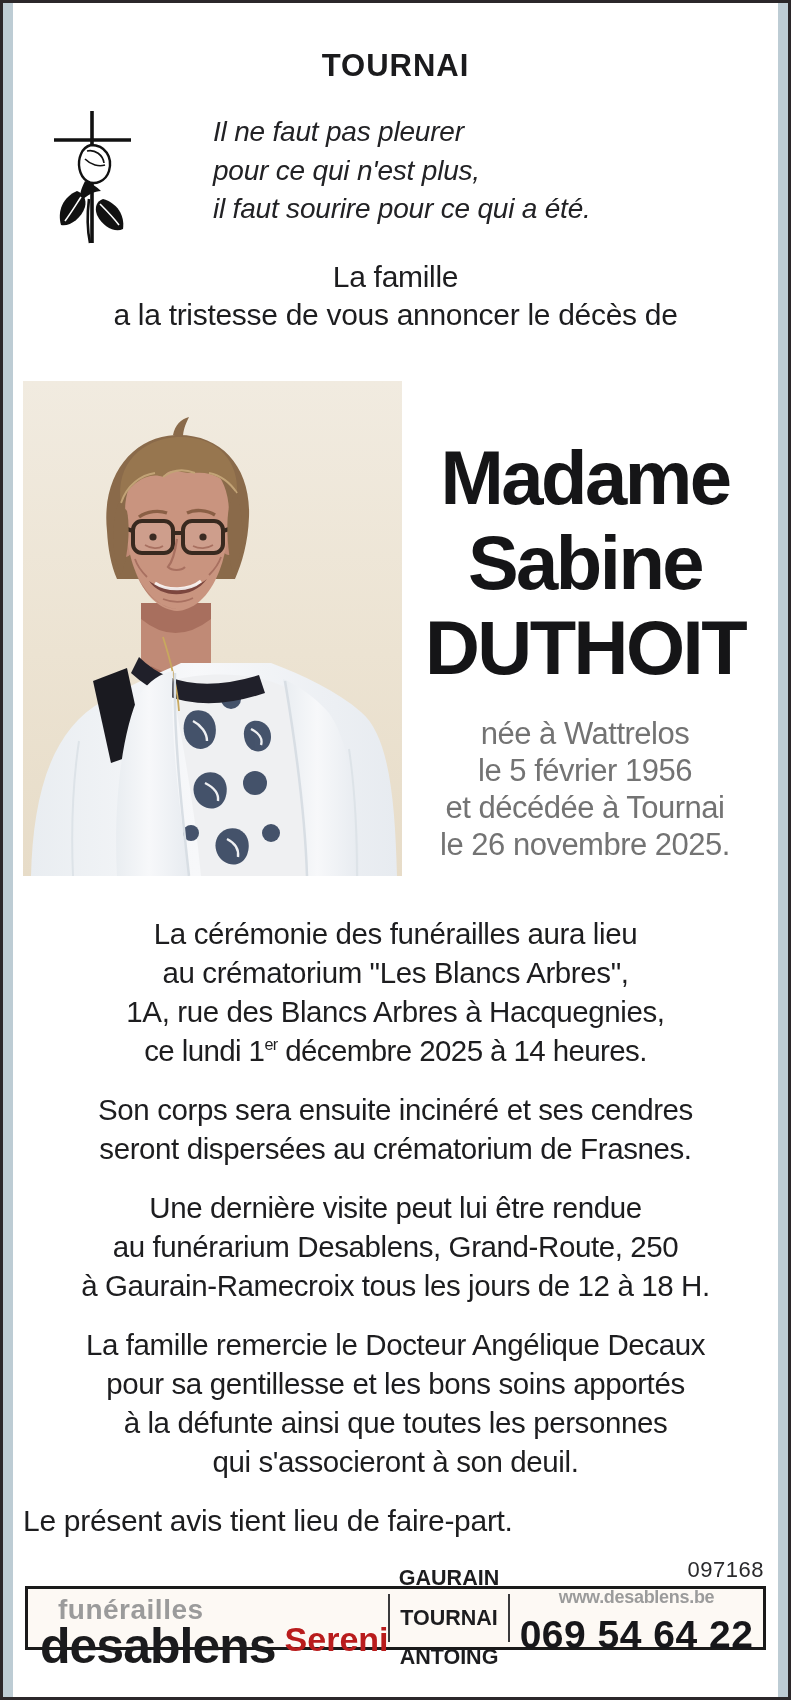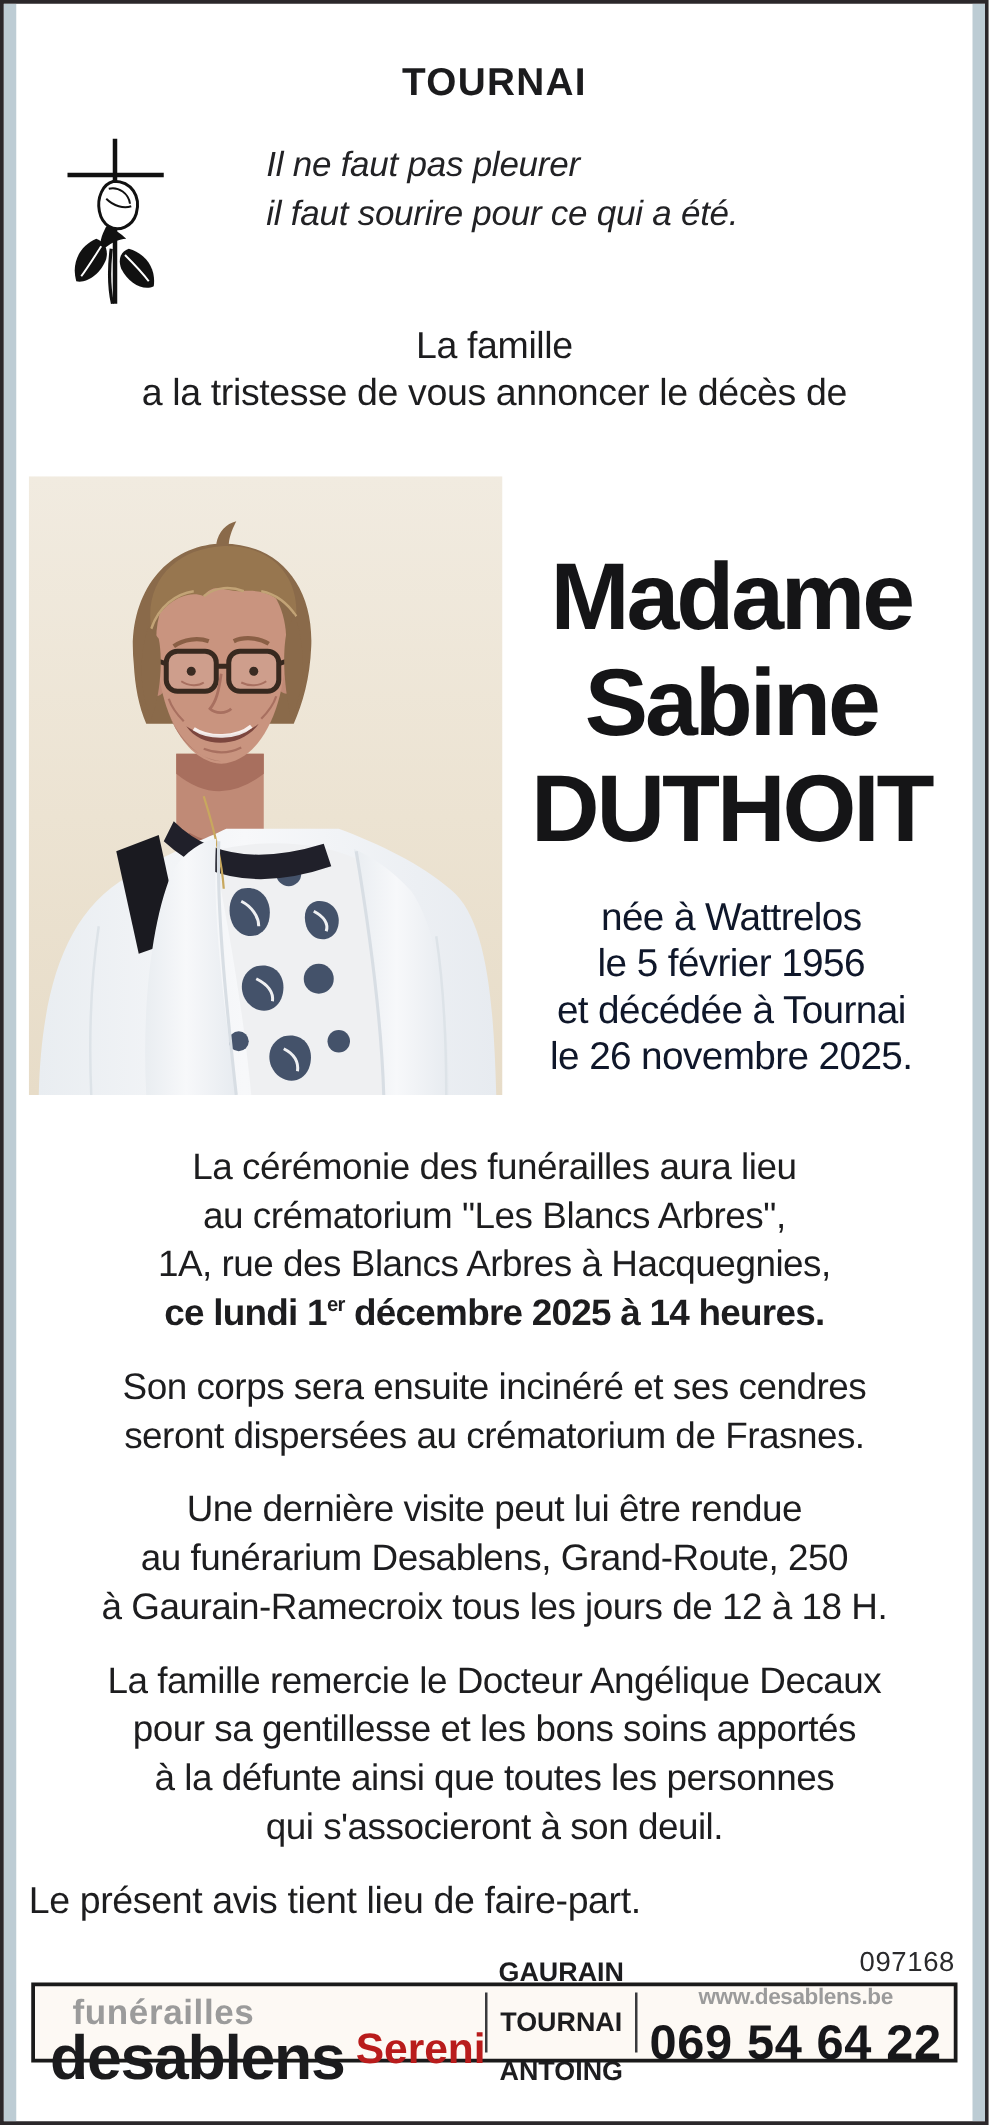--- a/index.html
+++ b/index.html
@@ -38,32 +38,32 @@
     position:absolute;left:400px;right:21px;top:378px;height:495px;
     display:flex;flex-direction:column;align-items:center;
   }
   .name{
     margin-top:54px;text-align:center;
     font-size:76px;font-weight:700;line-height:85px;letter-spacing:-2.5px;
     color:#151517;
   }
   .vitals{
     margin-top:25px;text-align:center;
-    font-size:31px;line-height:37px;letter-spacing:-0.5px;color:#0f172a;
+    font-size:31px;line-height:37px;letter-spacing:-0.5px;color:#737373;
   }
 
   .para{
     position:absolute;left:13px;right:13px;
     text-align:center;font-size:29.5px;line-height:39px;letter-spacing:-0.4px;
   }
   .para.p-ceremony{top:911px;}
   .para.p-cremation{top:1087px;}
   .para.p-visit{top:1185px;}
   .para.p-thanks{top:1322px;}
-  .bold-ln{font-weight:700;letter-spacing:-0.6px;}
+  .bold-ln{font-weight:400;letter-spacing:-0.6px;}
   .bold-ln sup{font-size:0.55em;vertical-align:super;line-height:0;}
 
   .notice{
     position:absolute;left:20px;top:1498px;
     font-size:30px;line-height:39px;letter-spacing:-0.3px;
   }
   .ref{
     position:absolute;right:24px;top:1554px;
     font-size:22px;letter-spacing:0.5px;color:#2a2a2c;
   }
@@ -109,20 +109,21 @@
       <path d="M30 88 C16 94 10 108 14 122 C22 124 34 116 38 104 C40 96 36 90 30 88 Z" fill="#111"></path>
       <path d="M18 118 C24 110 30 100 34 94" stroke="#fff" stroke-width="1.6" fill="none"></path>
       <path d="M56 96 C70 100 78 112 76 126 C68 130 56 124 50 112 C47 104 50 98 56 96 Z" fill="#111"></path>
       <path d="M72 122 C66 114 58 106 53 101" stroke="#fff" stroke-width="1.6" fill="none"></path>
       <path d="M42 96 C40 112 40 126 43 140" stroke="#111" stroke-width="2.6" fill="none"></path>
     </svg>
   </div>
 
   <div class="quote">
     <div>Il ne faut pas pleurer</div>
+    <div>pour ce qui n'est plus,</div>
     <div>il faut sourire pour ce qui a été.</div>
   </div>
 
   <div class="intro">
     <div>La famille</div>
     <div>a la tristesse de vous annoncer le décès de</div>
   </div>
 
   <div class="photo">
     <svg width="379" height="495" viewBox="0 0 379 495" aria-hidden="true">

